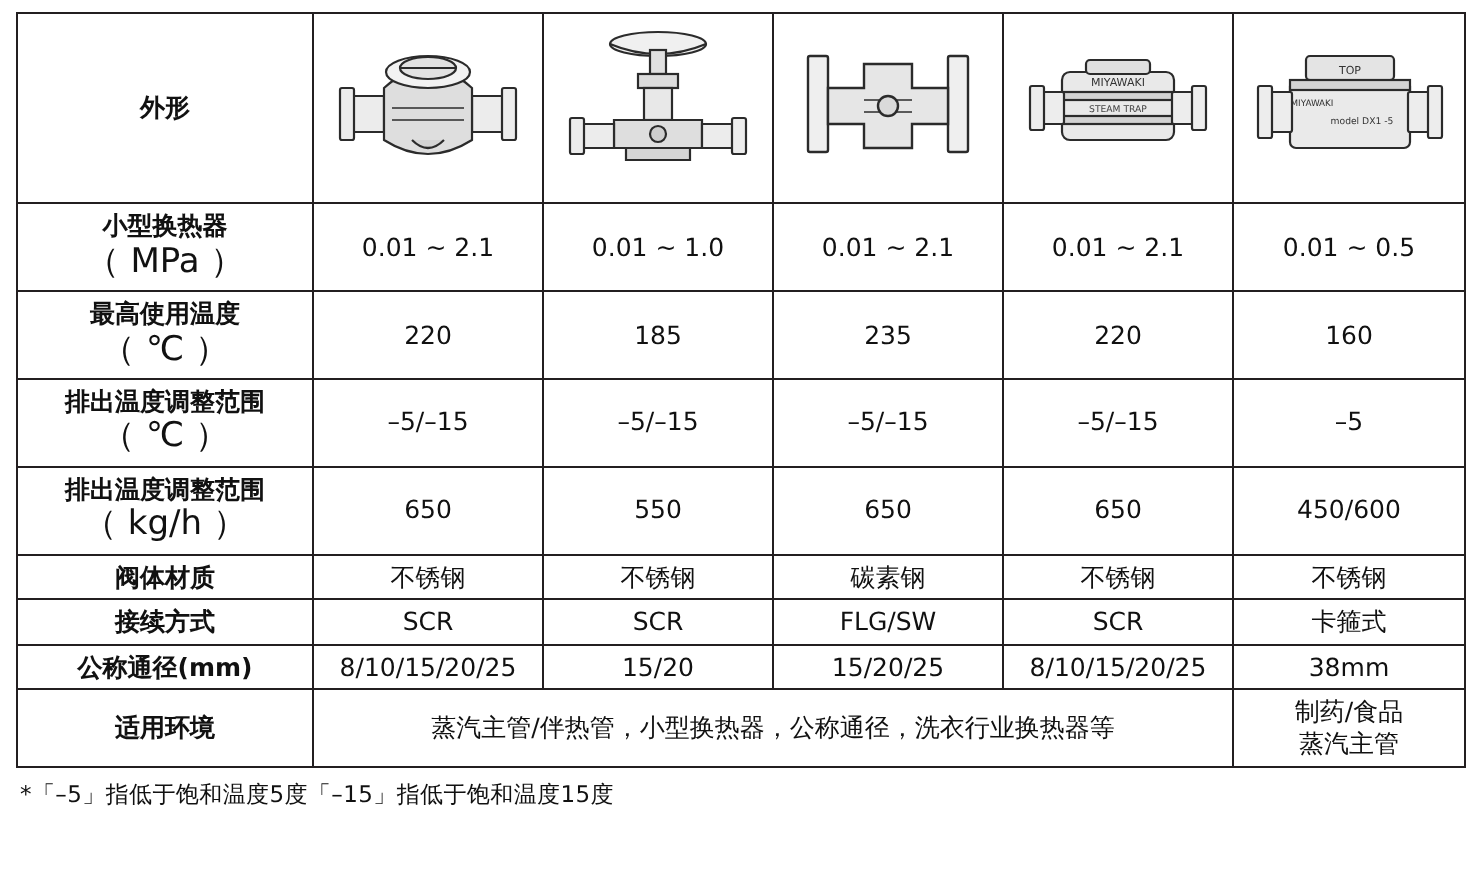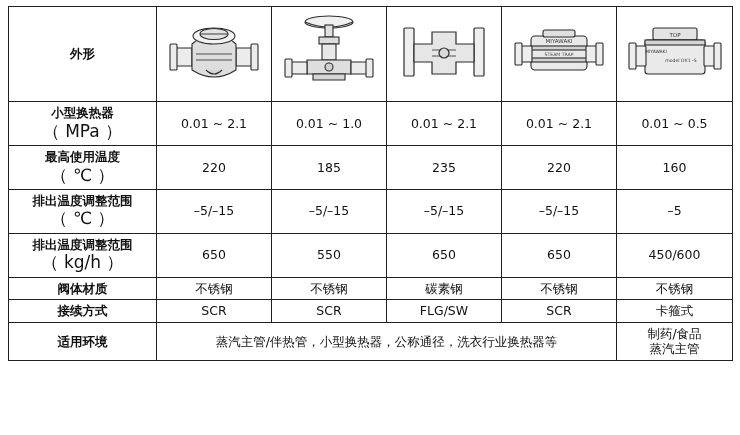--- a/index.html
+++ b/index.html
@@ -241,25 +241,34 @@
 
     <tr>
       <td class="rowhead">接续方式</td>
       <td>SCR</td>
       <td>SCR</td>
       <td>FLG/SW</td>
       <td>SCR</td>
       <td>卡箍式</td>
     </tr>
 
+    <tr>
+      <td class="rowhead">公称通径(mm)</td>
+      <td class="small">8/10/15/20/25</td>
+      <td>15/20</td>
+      <td>15/20/25</td>
+      <td class="small">8/10/15/20/25</td>
+      <td>38mm</td>
+    </tr>
 
     <tr>
       <td class="rowhead">适用环境</td>
       <td colspan="4" class="env-cell">蒸汽主管/伴热管，小型换热器，公称通径，洗衣行业换热器等</td>
       <td class="env-right">
         <span class="two-line">制药/食品</span>
         <span class="two-line">蒸汽主管</span>
       </td>
     </tr>
   </tbody>
     </table>
 
+  <div class="note">*「–5」指低于饱和温度5度「–15」指低于饱和温度15度</div>
 </div>
 
 </body></html>

